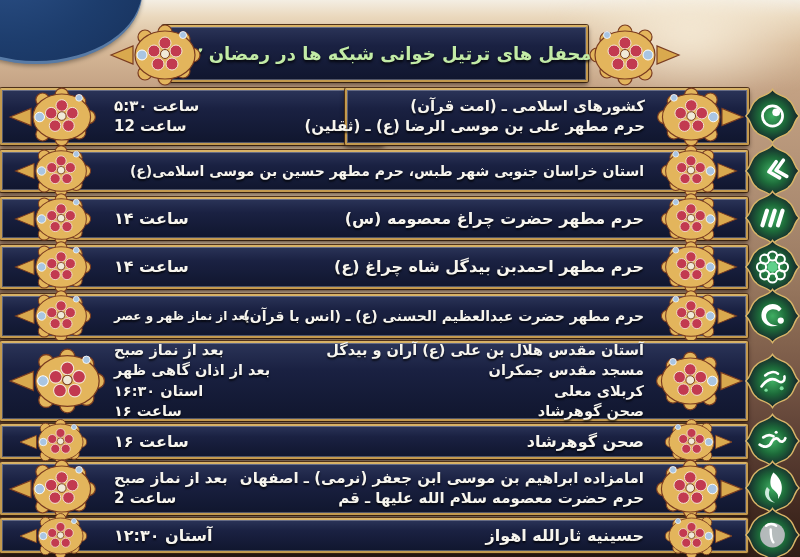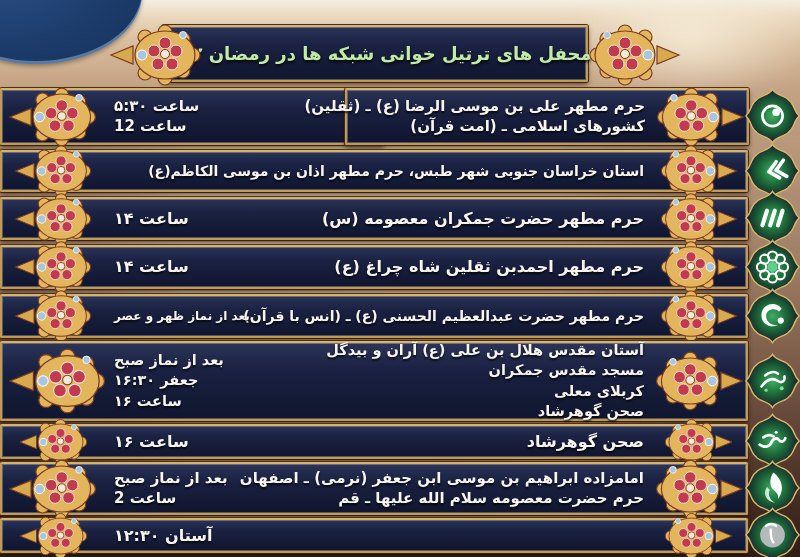--- a/index.html
+++ b/index.html
@@ -105,58 +105,58 @@
     <div class="times">
       <div class="txt">ساعت ۵:۳۰</div>
       <div class="txt">ساعت 12</div>
     </div>
     <svg class="orn orn-left orn-med" viewBox="0 0 100 64">
         <use href="#orn"></use>
       </svg>
   </div>
   <div class="bar fs15" style="top:88px;left:345px;width:404px;height:57px;">
     <div class="locs" style="left:14px;">
+      <div class="txt">کشورهای اسلامی ـ (امت قرآن)</div>
       <div class="txt">حرم مطهر علی بن موسی الرضا (ع) ـ (ثقلین)</div>
-      <div class="txt">کشورهای اسلامی ـ (امت قرآن)</div>
     </div>
     <svg class="orn orn-right orn-med" viewBox="0 0 100 64">
         <use href="#orn"></use>
       </svg>
   </div>
 
   <div class="bar fs14" style="top:150px;height:42px;">
     <div class="locs">
-      <div class="txt">استان خراسان جنوبی شهر طبس، حرم مطهر اذان بن موسی الکاظم(ع)</div>
+      <div class="txt">استان خراسان جنوبی شهر طبس، حرم مطهر حسین بن موسی اسلامی(ع)</div>
     </div>
     <svg class="orn orn-left" viewBox="0 0 100 64">
         <use href="#orn"></use>
       </svg>
     <svg class="orn orn-right" viewBox="0 0 100 64">
         <use href="#orn"></use>
       </svg>
   </div>
 
   <div class="bar" style="top:197px;height:43px;">
     <div class="locs">
-      <div class="txt">حرم مطهر حضرت جمکران معصومه (س)</div>
+      <div class="txt">حرم مطهر حضرت چراغ معصومه (س)</div>
     </div>
     <div class="times">
       <div class="txt">ساعت ۱۴</div>
     </div>
     <svg class="orn orn-left" viewBox="0 0 100 64">
         <use href="#orn"></use>
       </svg>
     <svg class="orn orn-right" viewBox="0 0 100 64">
         <use href="#orn"></use>
       </svg>
   </div>
 
   <div class="bar" style="top:245px;height:44px;">
     <div class="locs">
-      <div class="txt">حرم مطهر احمدبن ثقلین شاه چراغ (ع)</div>
+      <div class="txt">حرم مطهر احمدبن بیدگل شاه چراغ (ع)</div>
     </div>
     <div class="times">
       <div class="txt">ساعت ۱۴</div>
     </div>
     <svg class="orn orn-left" viewBox="0 0 100 64">
         <use href="#orn"></use>
       </svg>
     <svg class="orn orn-right" viewBox="0 0 100 64">
         <use href="#orn"></use>
       </svg>
@@ -179,21 +179,22 @@
 
   <div class="bar r6" style="top:341px;height:80px;">
     <div class="locs">
       <div class="txt">آستان مقدس هلال بن علی (ع) آران و بیدگل</div>
       <div class="txt">مسجد مقدس جمکران</div>
       <div class="txt">کربلای معلی</div>
       <div class="txt">صحن گوهرشاد</div>
     </div>
     <div class="times">
       <div class="txt">بعد از نماز صبح</div>
-      <div class="txt">جعفر ۱۶:۳۰</div>
+      <div class="txt">بعد از اذان گاهی ظهر</div>
+      <div class="txt">استان ۱۶:۳۰</div>
       <div class="txt">ساعت ۱۶</div>
     </div>
     <svg class="orn orn-left orn-tall" viewBox="0 0 100 64">
         <use href="#orn"></use>
       </svg>
     <svg class="orn orn-right orn-tall" viewBox="0 0 100 64" style="width:96px;">
         <use href="#orn"></use>
       </svg>
   </div>
 
@@ -223,20 +224,23 @@
     </div>
     <svg class="orn orn-left orn-med" viewBox="0 0 100 64">
         <use href="#orn"></use>
       </svg>
     <svg class="orn orn-right orn-med" viewBox="0 0 100 64">
         <use href="#orn"></use>
       </svg>
   </div>
 
   <div class="bar" style="top:518px;height:35px;">
+    <div class="locs">
+      <div class="txt">حسینیه ثارالله اهواز</div>
+    </div>
     <div class="times">
       <div class="txt">آستان ۱۲:۳۰</div>
     </div>
     <svg class="orn orn-left" viewBox="0 0 100 64" style="height:48px;">
         <use href="#orn"></use>
       </svg>
     <svg class="orn orn-right" viewBox="0 0 100 64" style="height:48px;">
         <use href="#orn"></use>
       </svg>
   </div>

